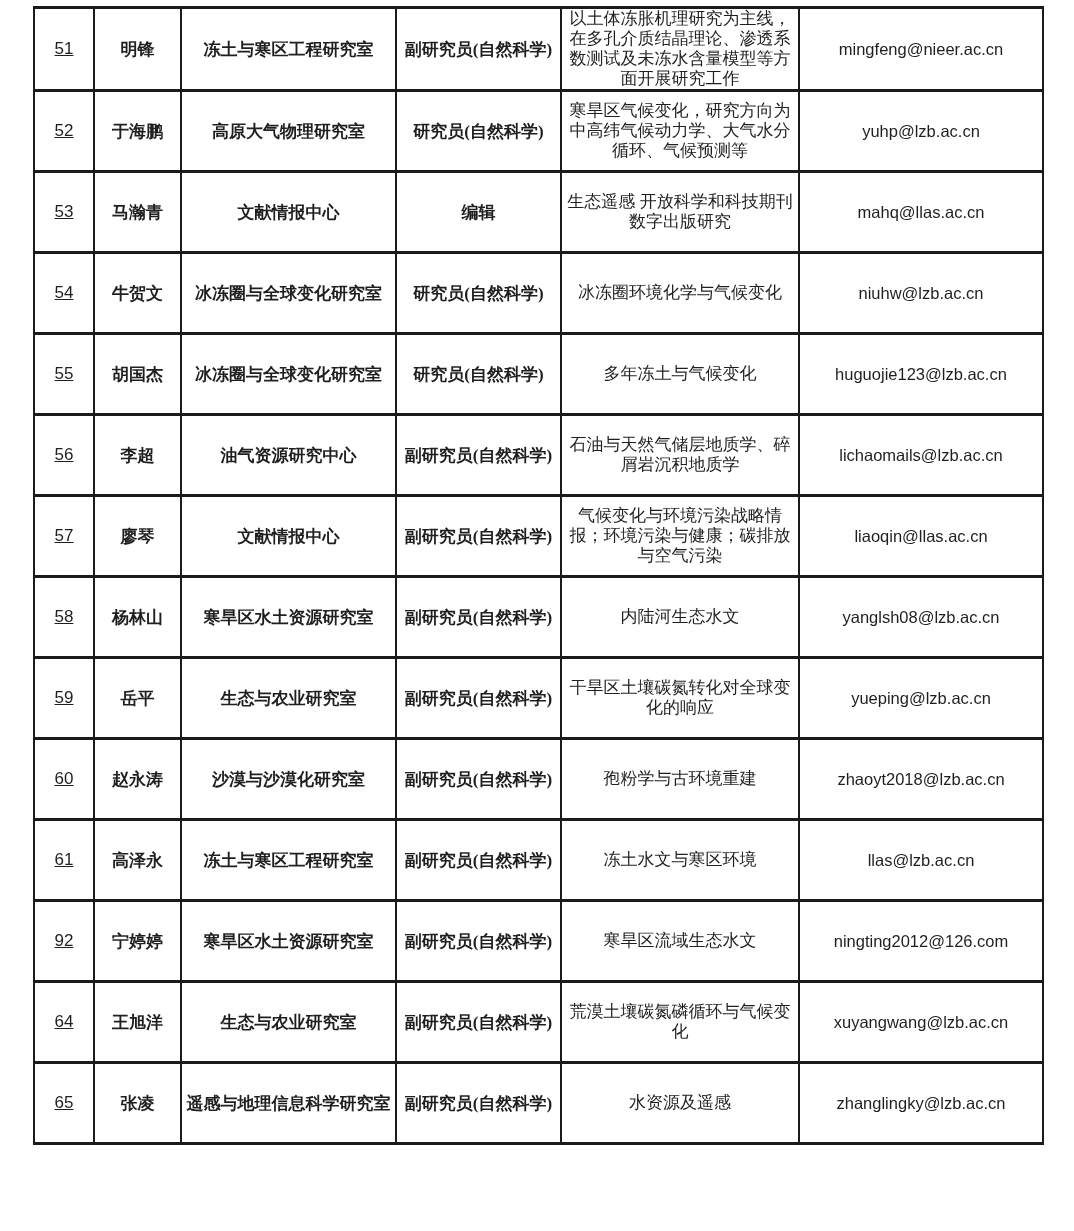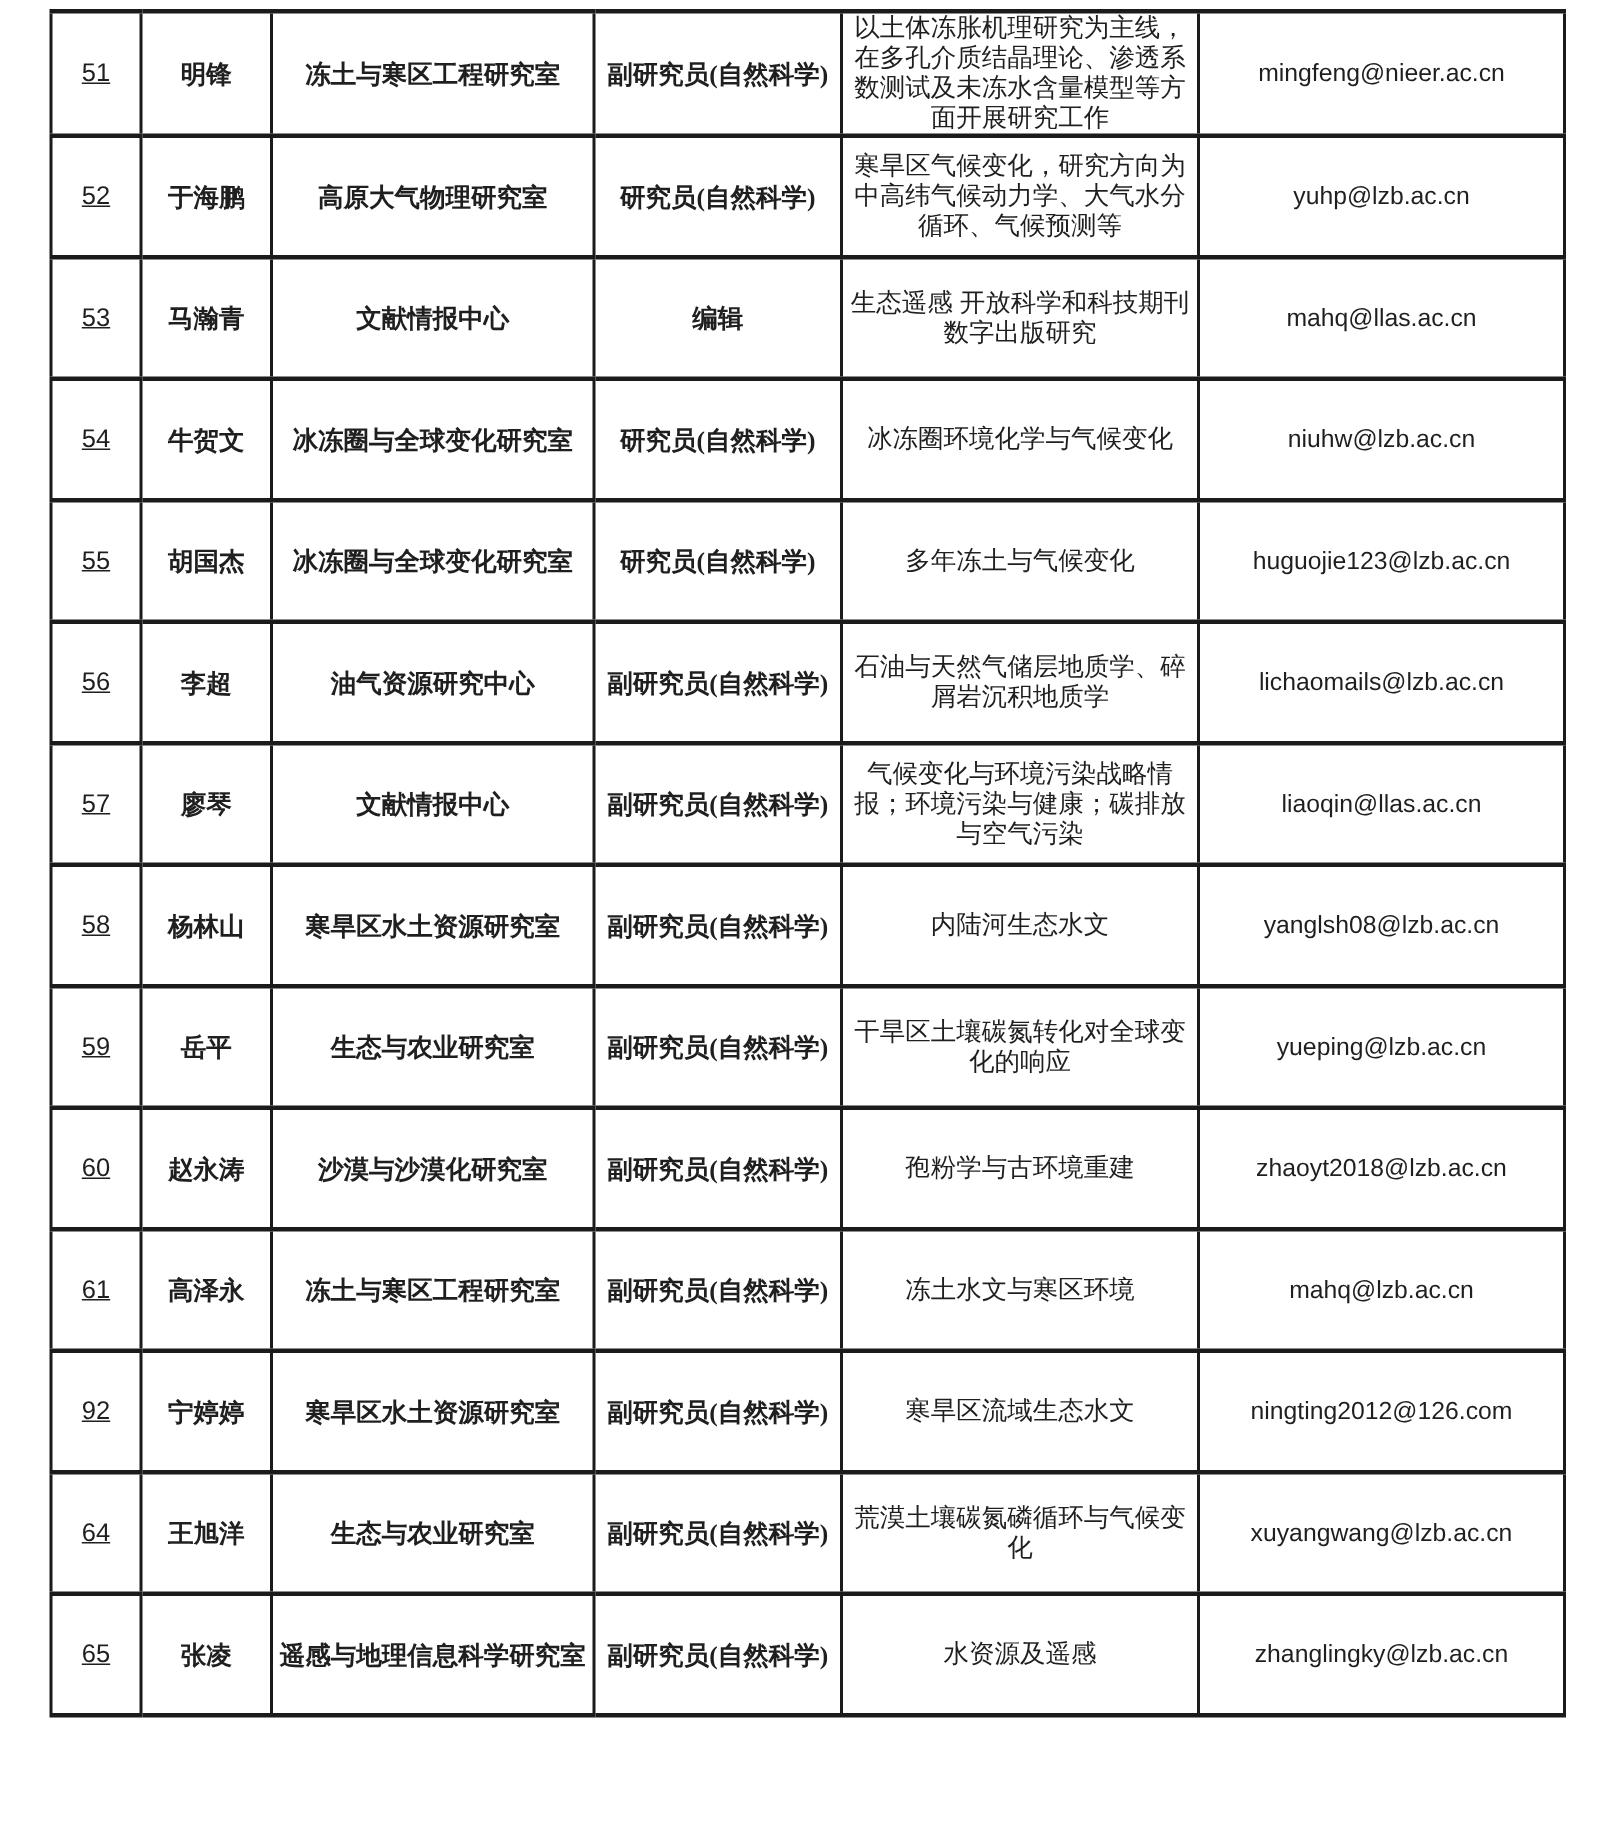--- a/index.html
+++ b/index.html
@@ -153,21 +153,21 @@
     <td class="cjk">副研究员(自然科学)</td>
     <td class="research">孢粉学与古环境重建</td>
     <td class="email">zhaoyt2018@lzb.ac.cn</td>
   </tr>
         <tr>
     <td class="num">61</td>
     <td class="cjk">高泽永</td>
     <td class="cjk">冻土与寒区工程研究室</td>
     <td class="cjk">副研究员(自然科学)</td>
     <td class="research">冻土水文与寒区环境</td>
-    <td class="email">mahq@lzb.ac.cn</td>
+    <td class="email">llas@lzb.ac.cn</td>
   </tr>
         <tr>
     <td class="num">92</td>
     <td class="cjk">宁婷婷</td>
     <td class="cjk">寒旱区水土资源研究室</td>
     <td class="cjk">副研究员(自然科学)</td>
     <td class="research">寒旱区流域生态水文</td>
     <td class="email">ningting2012@126.com</td>
   </tr>
         <tr>

